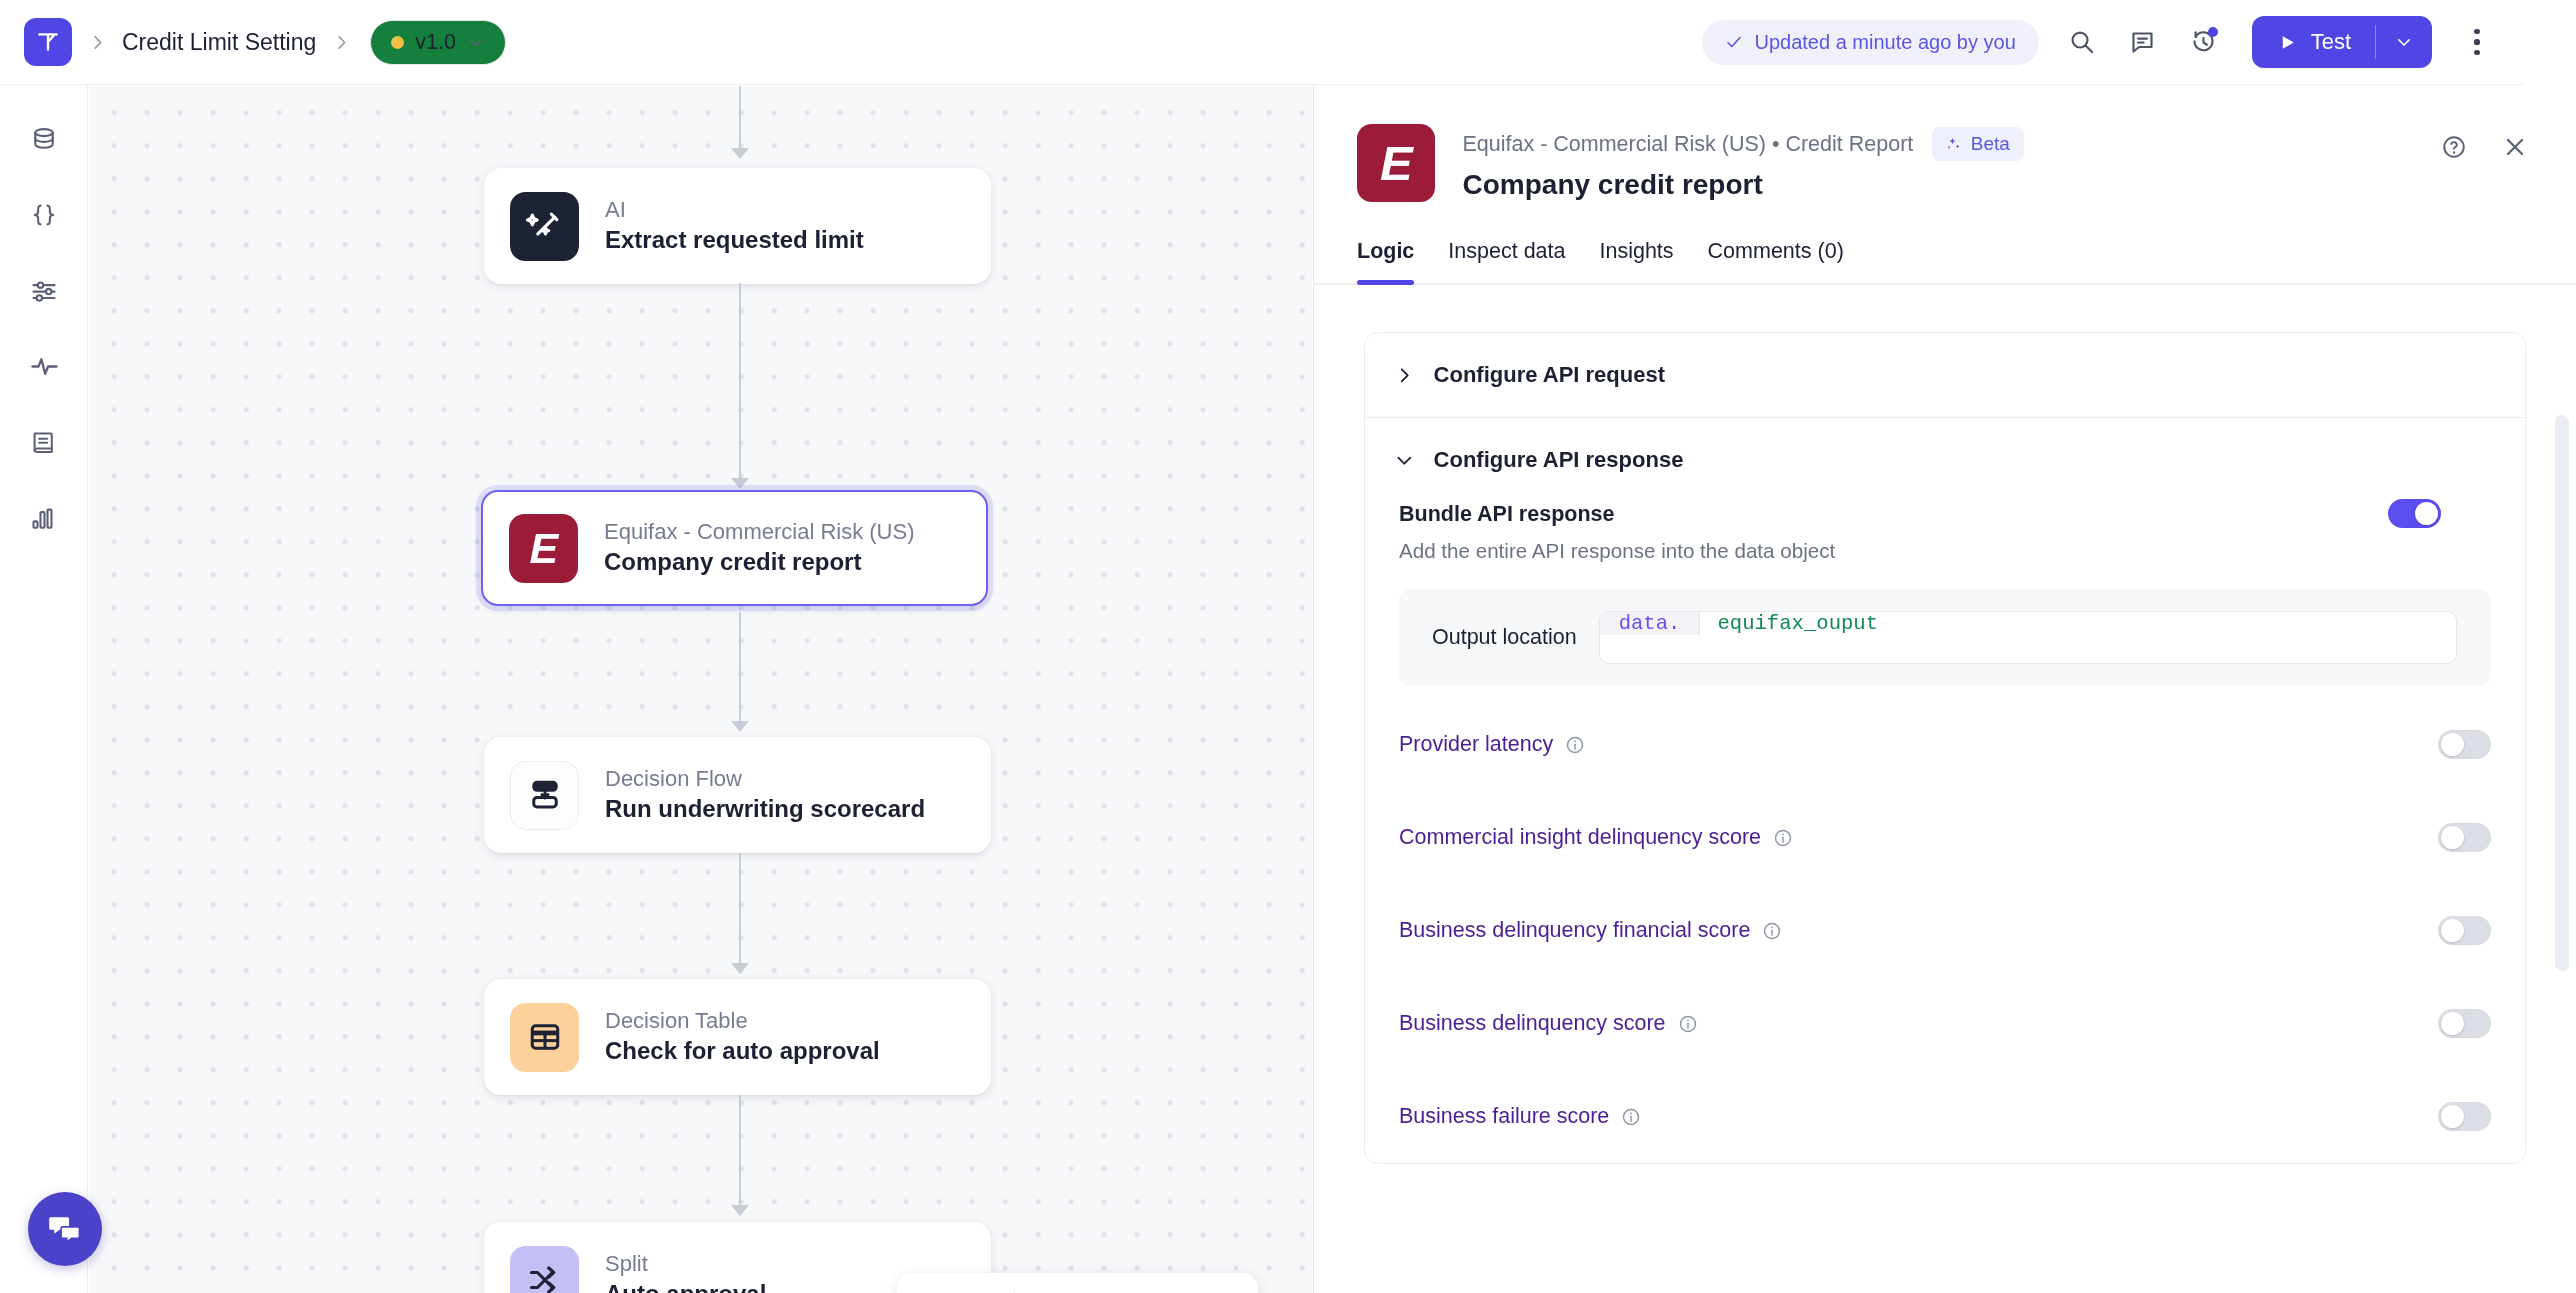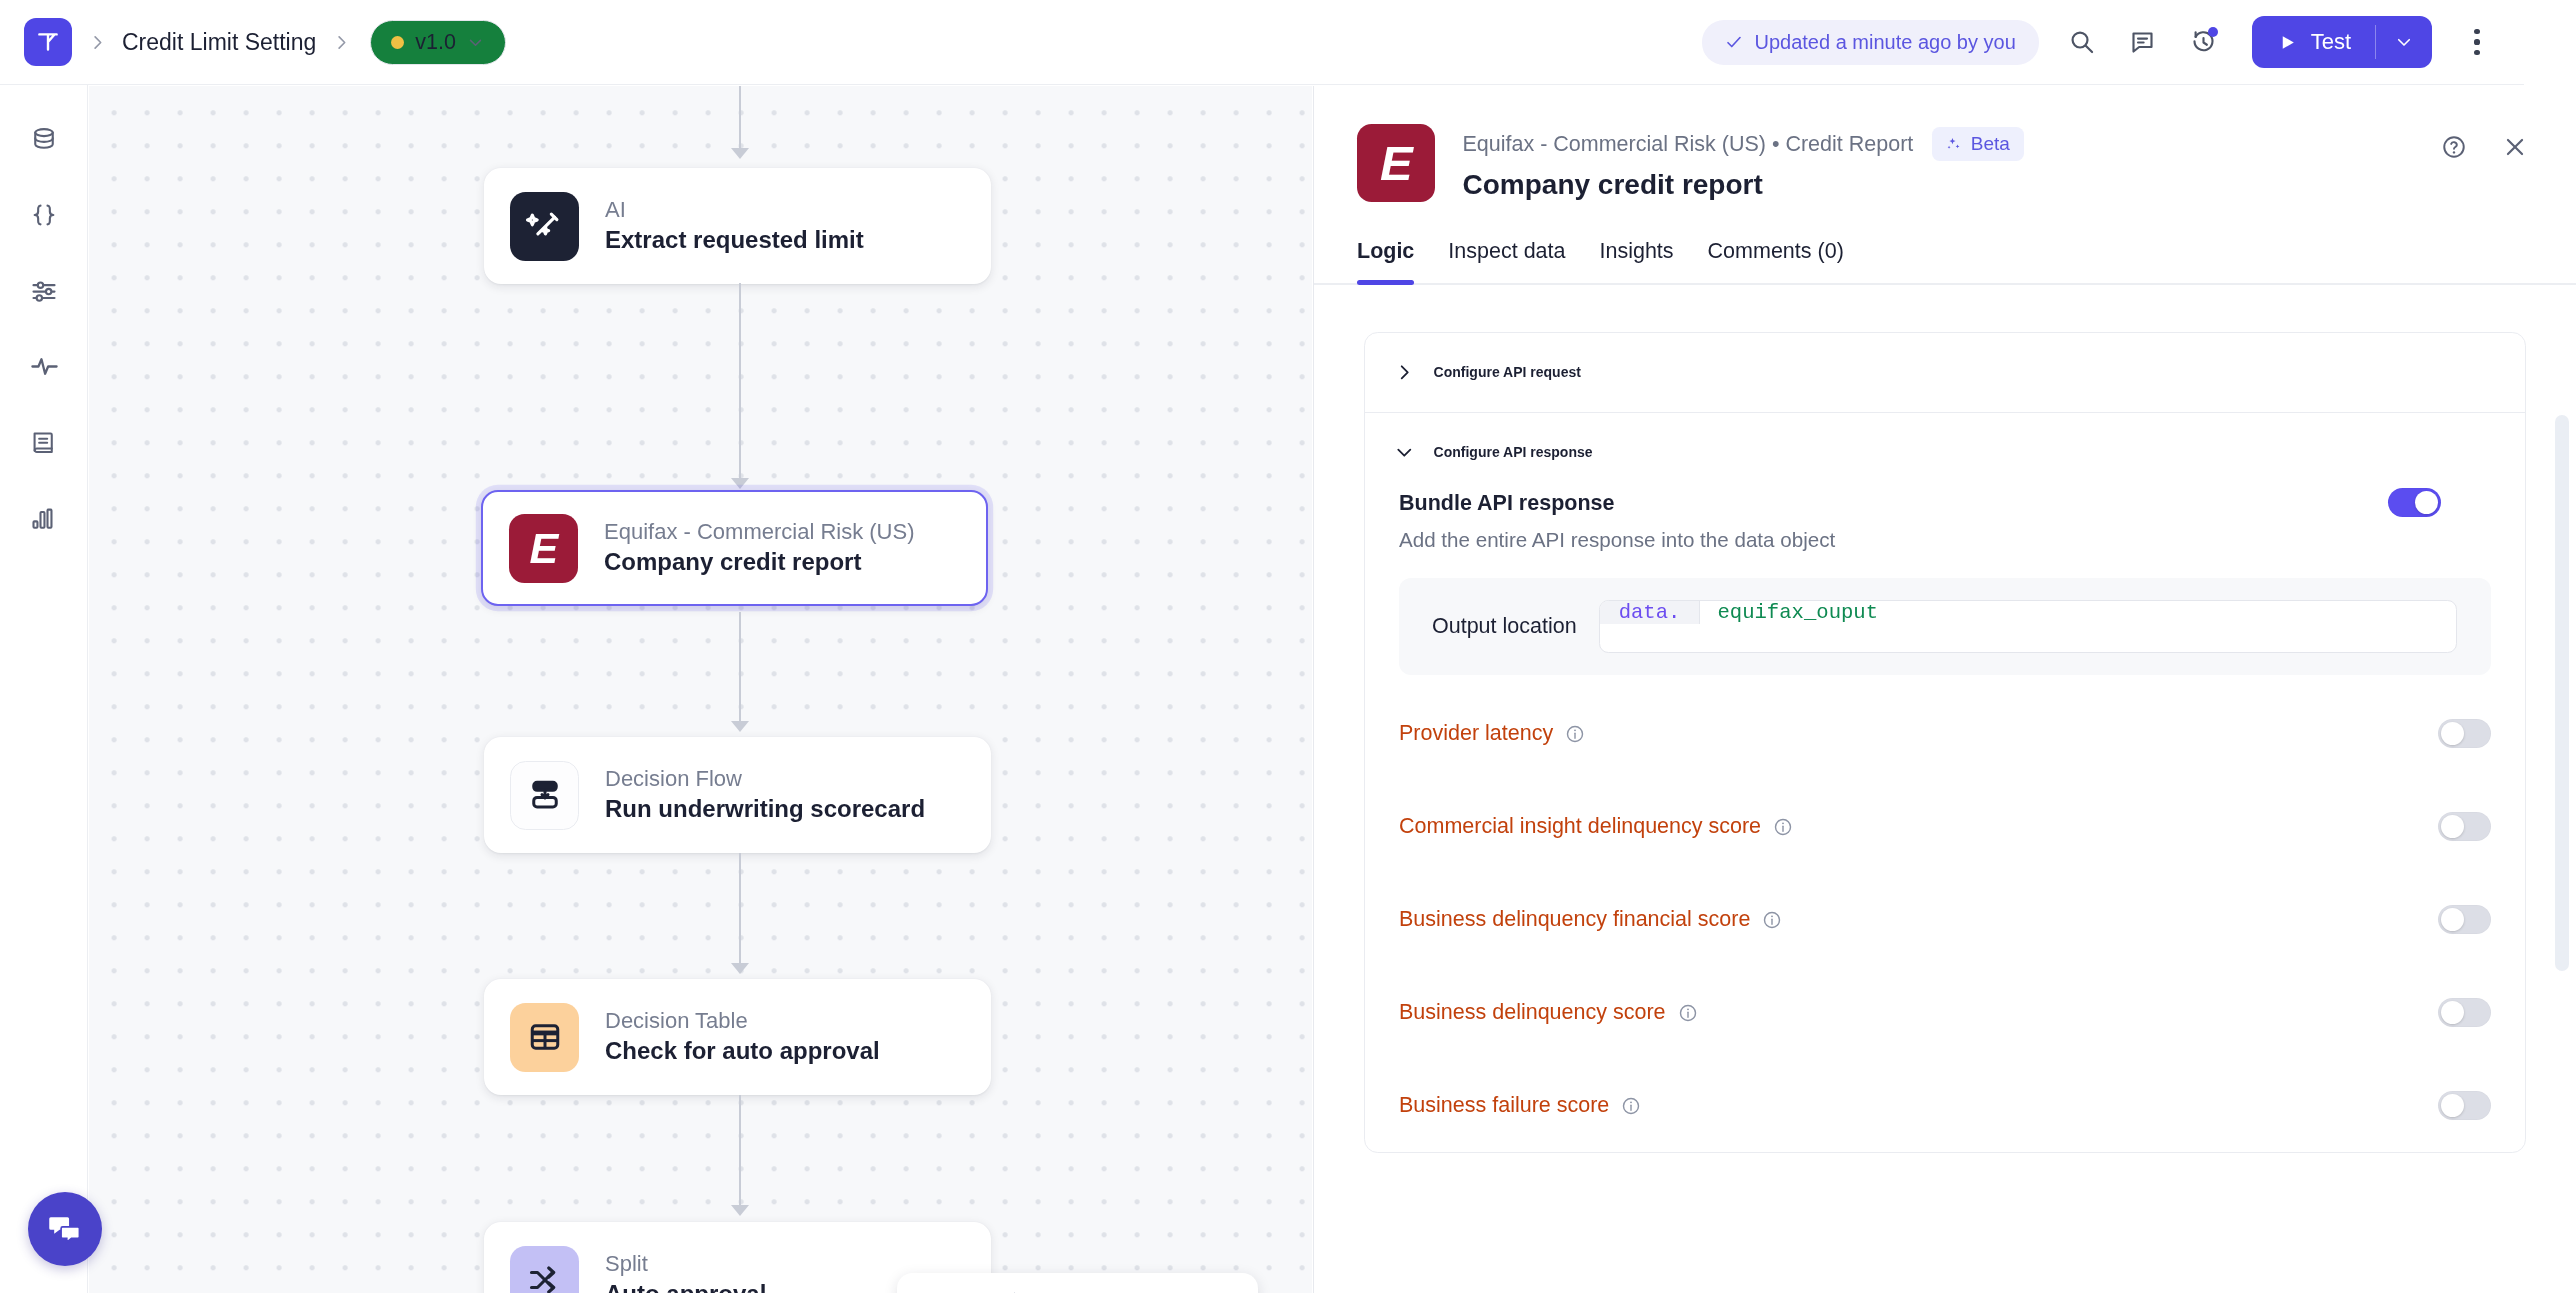--- a/index.html
+++ b/index.html
@@ -168,21 +168,21 @@
     content: ""; position: absolute; left: 0; right: 17px; bottom: -2.1px; height: 5.2px;
     background: #4f46e5; border-radius: 3.4px;
   }
 
   #panel-body { padding: 47px 50px 0 50px; }
   .acc {
     border: 1.3px solid #eaecf1; border-radius: 13.7px; overflow: hidden; background: #fff;
   }
   .acc-hd {
     display: flex; align-items: center; gap: 19px; padding: 29px 0 29px 29px;
-    font-size: 14px; color: #1c2033; font-weight: 700;
+    font-size: 22px; color: #1c2033; font-weight: 700;
   }
   .acc-hd + .acc-hd { border-top: 1.3px solid #eaecf1; }
   .acc-body { padding: 0 0 0 0; }
 
   .field-row { padding: 0 34px 0 34px; }
   .field-label { font-size: 21.5px; color: #1c2033; font-weight: 700; }
   .field-desc { font-size: 20.6px; color: #6b7284; margin-top: 12px; }
   .oloc-wrap {
     margin: 26px 0 0 0; background: #f7f8fa; border-radius: 12px;
     padding: 22px 34px 22px 33px; display: flex; align-items: center; gap: 22px;
@@ -198,21 +198,21 @@
     border-right: 1.3px solid #e4e6ec;
   }
   .oloc-val {
     flex: 1; display: flex; align-items: center; padding: 0 17px;
     font-family: "Liberation Mono", monospace; font-size: 20.6px; color: #0f8a52;
   }
 
   .togg-row {
     display: flex; align-items: center; padding: 0 34px 0 34px; height: 93px;
   }
-  .togg-label { font-size: 21.5px; color: #c2410c; display: flex; align-items: center; gap: 12px; }
+  .togg-label { font-size: 21.5px; color: #4c1d95; display: flex; align-items: center; gap: 12px; }
   .switch {
     margin-left: auto; width: 53px; height: 29px; border-radius: 17px; background: #dcdee6;
     position: relative; flex: none; box-shadow: inset 0 0 0 0.9px rgba(0,0,0,0.015);
   }
   .switch.on { background: #5b4df0; }
   .switch .knob {
     position: absolute; top: 3px; left: 3.4px; width: 23px; height: 23px; border-radius: 50%;
     background: #fff; box-shadow: 0 0.9px 2.6px rgba(0,0,0,0.18);
   }
   .switch.on .knob { left: 27px; }

